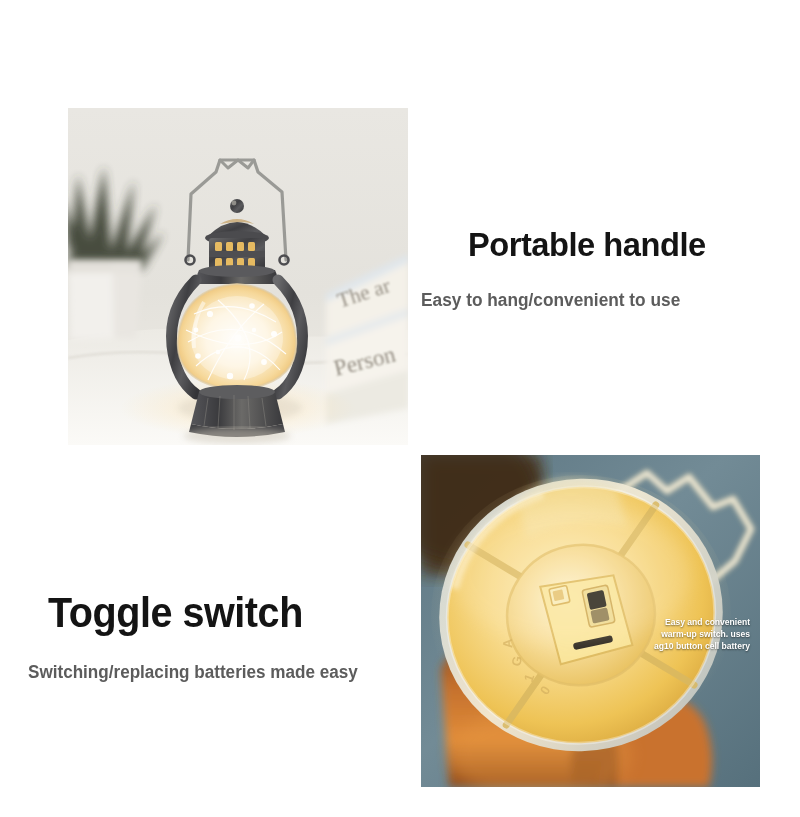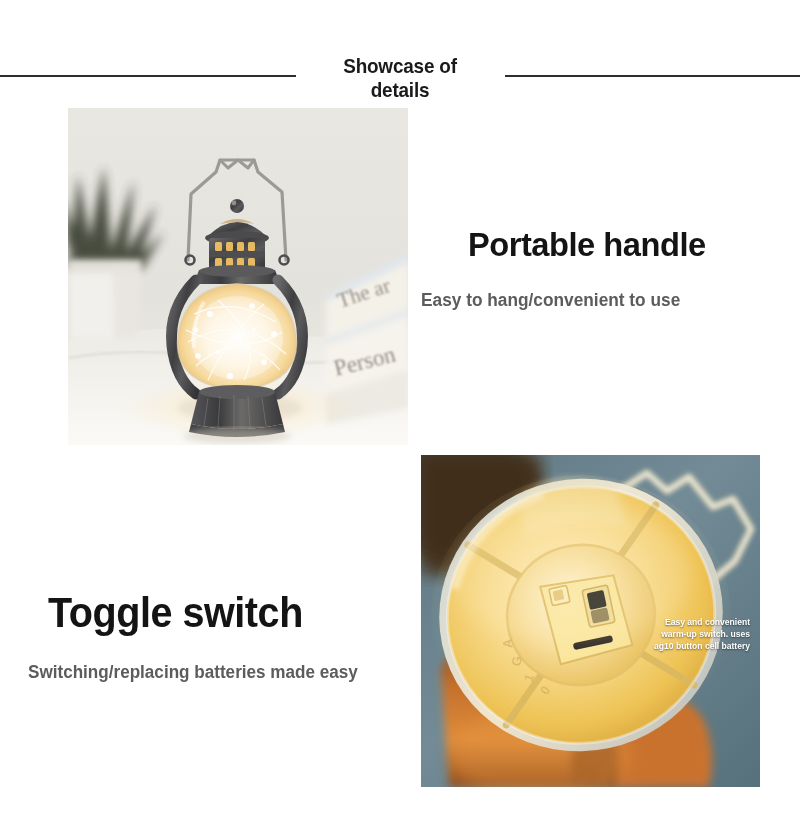--- a/index.html
+++ b/index.html
@@ -52,28 +52,20 @@
     text-shadow: 0 1px 2px rgba(0,0,0,.55);
     transform: scaleX(0.95); transform-origin: right top;
   }
   .photo-caption div { white-space: nowrap; }
 </style>
 </head>
 <body>
 
 <div class="page">
 
-  <div class="header">
-    <div class="rule rule-left"></div>
-    <div class="rule rule-right"></div>
-    <div class="header-title">
-      <div>Showcase of</div>
-      <div>details</div>
-    </div>
-  </div>
 
   <div class="photo" id="photo-lantern">
     <svg viewBox="0 0 340 337" preserveAspectRatio="xMidYMid slice">
       <defs>
         <linearGradient id="bgWall" x1="0" y1="0" x2="0" y2="1">
           <stop offset="0%" stop-color="#e9e7e2"></stop>
           <stop offset="55%" stop-color="#e4e2dc"></stop>
           <stop offset="100%" stop-color="#efece6"></stop>
         </linearGradient>
         <linearGradient id="cloth" x1="0" y1="0" x2="0" y2="1">

